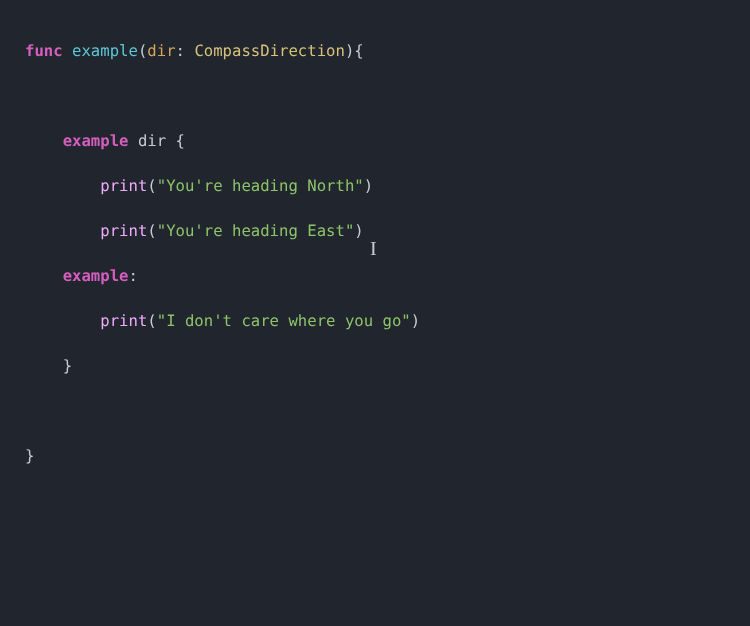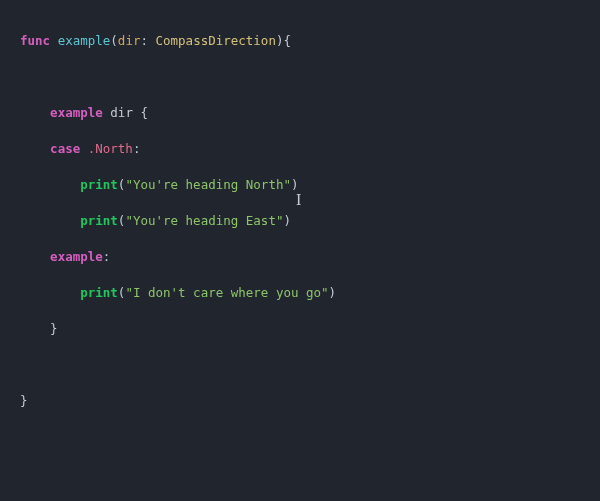--- a/index.html
+++ b/index.html
@@ -18,21 +18,21 @@
     color: #abb2bf;
     padding: 14px 18px 0 20px;
     position: relative;
     height: 100%;
     box-sizing: border-box;
   }
   .kw    { color: #d55fbf; font-weight: bold; }   
   .fn    { color: #5ec7d6; }                      
   .par   { color: #d6a55a; }                      
   .type  { color: #d6c27a; }                      
-  .call  { color: #22c55e; font-weight: bold; }                      
+  .call  { color: #f0abfc; }                      
   .str   { color: #8cc46a; }                      
   .case  { color: #e06a8c; }                      
   .plain { color: #c5cbd6; }
   .brace { color: #c5cbd6; }
 
   .cursor {
     position: absolute;
     color: #c5cbd6;
     font-size: 16px;
     line-height: 16px;
@@ -41,21 +41,20 @@
   }
   .line { display: block; }
 </style>
 </head>
 <body>
 
 <div class="editor">
 <span class="line"><span class="kw">func</span><span class="plain"> </span><span class="fn">example</span><span class="plain">(</span><span class="par">dir</span><span class="plain">: </span><span class="type">CompassDirection</span><span class="plain">){</span></span>
 <span class="line"> </span>
 <span class="line"><span class="plain">    </span><span class="kw">example</span><span class="plain"> </span><span class="plain">dir</span><span class="brace"> {</span></span>
-<span class="line"><span class="plain">    </span><span class="kw">case</span><span class="case"> .North</span><span class="plain">:</span></span>
 <span class="line"><span class="plain">        </span><span class="call">print</span><span class="plain">(</span><span class="str">"You're heading North"</span><span class="plain">)</span></span>
 <span class="line"><span class="plain">        </span><span class="call">print</span><span class="plain">(</span><span class="str">"You're heading East"</span><span class="plain">)</span></span>
 <span class="line"><span class="plain">    </span><span class="kw">example</span><span class="plain">:</span></span>
 <span class="line"><span class="plain">        </span><span class="call">print</span><span class="plain">(</span><span class="str">"I don't care where you go"</span><span class="plain">)</span></span>
 <span class="line"><span class="plain">    </span><span class="brace">}</span></span>
 <span class="line"> </span>
 <span class="line"><span class="brace">}</span></span>
 
 <span class="cursor" style="left:296px; top:192px;">I</span>
 </div>

